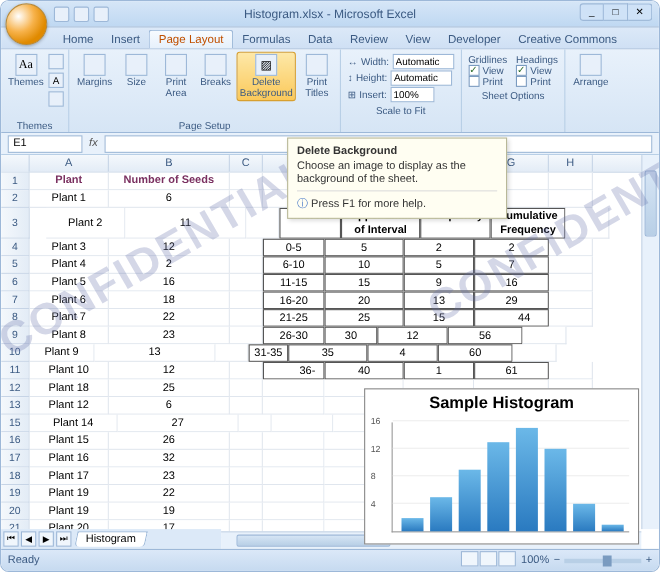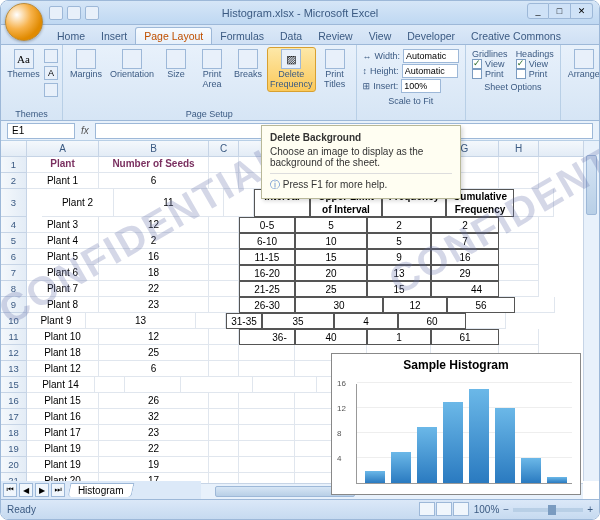--- a/index.html
+++ b/index.html
@@ -59,21 +59,21 @@
 .rowhdr { width: 26px; border-right: 1px solid #c6d4e6; border-bottom: 1px solid #c6d4e6; background: linear-gradient(90deg,#f4f8fc,#e3ecf6); font-size: 9.5px; text-align: center; line-height: 16px; color: #3b5a82; }
 .cell { border-right: 1px solid #e0e6ee; border-bottom: 1px solid #e0e6ee; font-size: 10px; padding: 0 3px; line-height: 16px; text-align: center; color: #000; position: relative; background: #fff; }
 .cell.hd { font-weight: bold; color: #7a3060; line-height: 14px; }
 .cell.bord { border: 1px solid #555 !important; }
 
 
 .wm { position: absolute; font-size: 40px; font-weight: bold; color: rgba(100,110,170,.28); transform: rotate(-30deg); pointer-events: none; z-index: 1; letter-spacing: 2px; }
 
 
 .chart { position: absolute; right: 18px; bottom: 4px; width: 250px; height: 142px; background: #fff; border: 1px solid #888; z-index: 3; }
-.chart-title { text-align: center; font-weight: bold; font-size: 12px; margin-top: 4px; }
+.chart-title { text-align: center; font-weight: bold; font-size: 15px; margin-top: 4px; }
 .chart-plot { position: absolute; left: 24px; right: 8px; bottom: 10px; top: 30px; border-left: 1px solid #999; border-bottom: 1px solid #999; }
 .bar { position: absolute; bottom: 0; width: 20px; background: linear-gradient(#6bb8e8,#2a7ac0); }
 .ytick { position: absolute; left: -20px; font-size: 8px; color: #555; transform: translateY(50%); }
 .grid-line { position: absolute; left: 0; right: 0; border-top: 1px solid #eee; }
 .tabstrip { position: absolute; bottom: 0; left: 0; height: 18px; display: flex; align-items: center; background: #dce9f8; width: 100%; font-size: 10px; }
 .navbtn { width: 14px; height: 14px; border: 1px solid #9db8d8; background: #f0f6fc; margin-left: 2px; display:flex;align-items:center;justify-content:center;font-size:8px; }
 .shtab { margin-left: 4px; padding: 1px 8px; background: #fff; border: 1px solid #9db8d8; border-bottom: none; border-radius: 0 0 4px 4px; transform: skewX(-12deg); }
 .shtab span { display:inline-block; transform: skewX(12deg); }
 
 .status { position: absolute; bottom: 0; left: 0; right: 0; height: 20px; background: linear-gradient(#dbe8f8,#c6daf0); border-top: 1px solid #9db8d8; display: flex; align-items: center; font-size: 10px; color: #3b5a82; padding: 0 6px; }
@@ -135,39 +135,35 @@
   </div>
 
   <div class="rgroup" style="flex:0 0 auto">
     <div class="rgroup-row">
       <div class="rbtn">
           <div class="ricon"></div>
           <div class="rlabel">Margins</div>
         </div>
       <div class="rbtn">
           <div class="ricon"></div>
-          <div class="rlabel">Orientation</div>
-        </div>
-      <div class="rbtn">
-          <div class="ricon"></div>
           <div class="rlabel">Size</div>
         </div>
       <div class="rbtn">
           <div class="ricon"></div>
           <div class="rlabel" style="white-space:pre">Print
 Area</div>
         </div>
       <div class="rbtn">
           <div class="ricon"></div>
           <div class="rlabel">Breaks</div>
         </div>
       <div class="rbtn active">
           <div class="ricon">▨</div>
           <div class="rlabel" style="white-space:pre">Delete
-Frequency</div>
+Background</div>
         </div>
       <div class="rbtn">
           <div class="ricon"></div>
           <div class="rlabel" style="white-space:pre">Print
 Titles</div>
         </div>
     </div>
     <div class="rgroup-label">Page Setup</div>
   </div>
 
@@ -343,21 +339,21 @@
         <div class="cell bord" style="width: 64px;">15</div>
         <div class="cell bord" style="width: 68px; padding-left: 26px;">44</div>
         <div class="cell " style="width: 40px;"></div>
       </div>
       <div class="row">
         <div class="rowhdr">9</div>
         <div class="cell " style="width: 72px;">Plant 8</div>
         <div class="cell " style="width: 110px;">23</div>
         <div class="cell " style="width: 30px;"></div>
         <div class="cell bord" style="width: 56px;">26-30</div>
-        <div class="cell bord" style="width: 88px;">30</div>
+        <div class="cell bord" style="width: 48px;">30</div>
         <div class="cell bord" style="width: 64px;">12</div>
         <div class="cell bord" style="width: 68px;">56</div>
         <div class="cell " style="width: 40px;"></div>
       </div>
       <div class="row">
         <div class="rowhdr">10</div>
         <div class="cell " style="width: 59px;">Plant 9</div>
         <div class="cell " style="width: 110px;">13</div>
         <div class="cell " style="width: 30px;"></div>
         <div class="cell bord" style="width: 36px;">31-35</div>
@@ -394,21 +390,22 @@
         <div class="cell " style="width: 110px;">6</div>
         <div class="cell " style="width: 30px;"></div>
         <div class="cell " style="width: 56px;"></div>
         <div class="cell " style="width: 72px;"></div>
         <div class="cell " style="width: 64px;"></div>
         <div class="cell " style="width: 68px;"></div>
         <div class="cell " style="width: 40px;"></div>
       </div>
       <div class="row">
         <div class="rowhdr">15</div>
-        <div class="cell " style="width: 68px;">Plant 14</div>
+        <div class="cell " style="width: 80px;">Plant 14</div>
+        <div class="cell " style="width: 110px;">27</div>
         <div class="cell " style="width: 30px;"></div>
         <div class="cell " style="width: 56px;"></div>
         <div class="cell " style="width: 72px;"></div>
         <div class="cell " style="width: 64px;"></div>
         <div class="cell " style="width: 68px;"></div>
         <div class="cell " style="width: 40px;"></div>
       </div>
       <div class="row">
         <div class="rowhdr">16</div>
         <div class="cell " style="width: 72px;">Plant 15</div>

